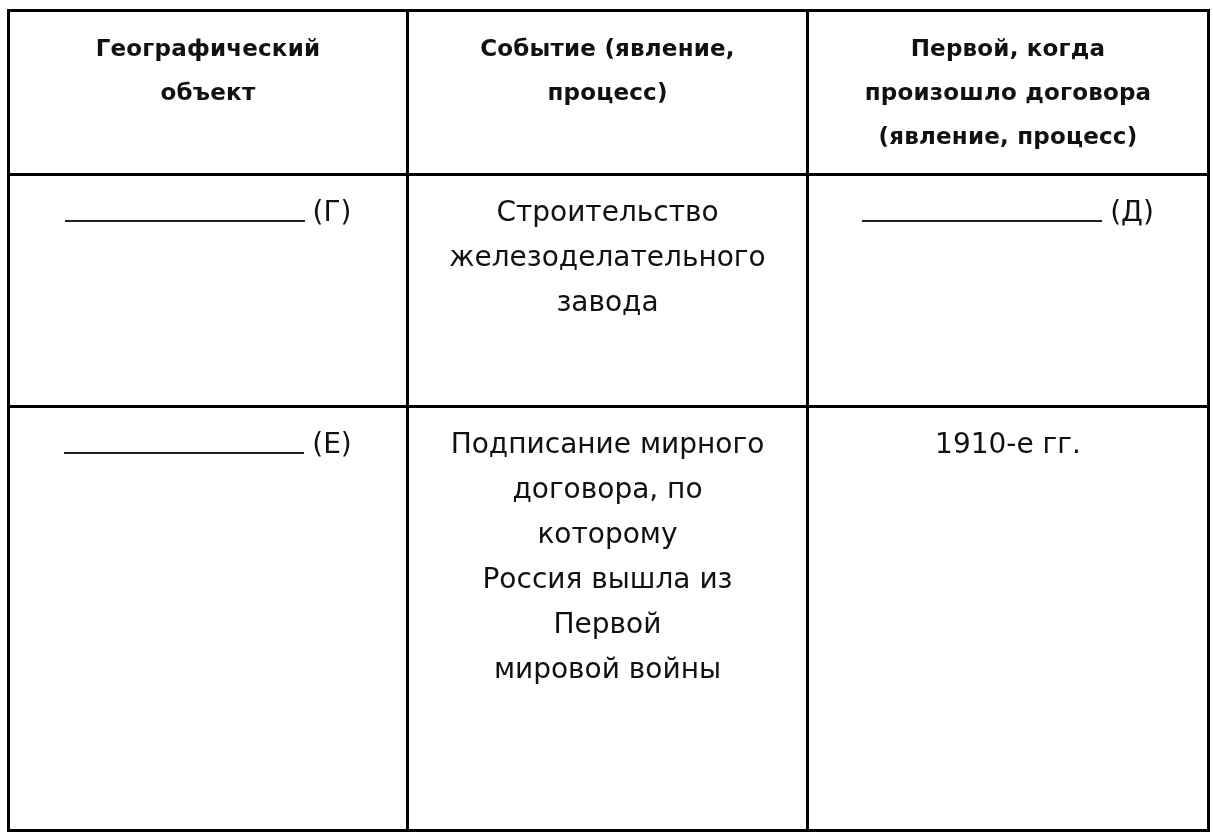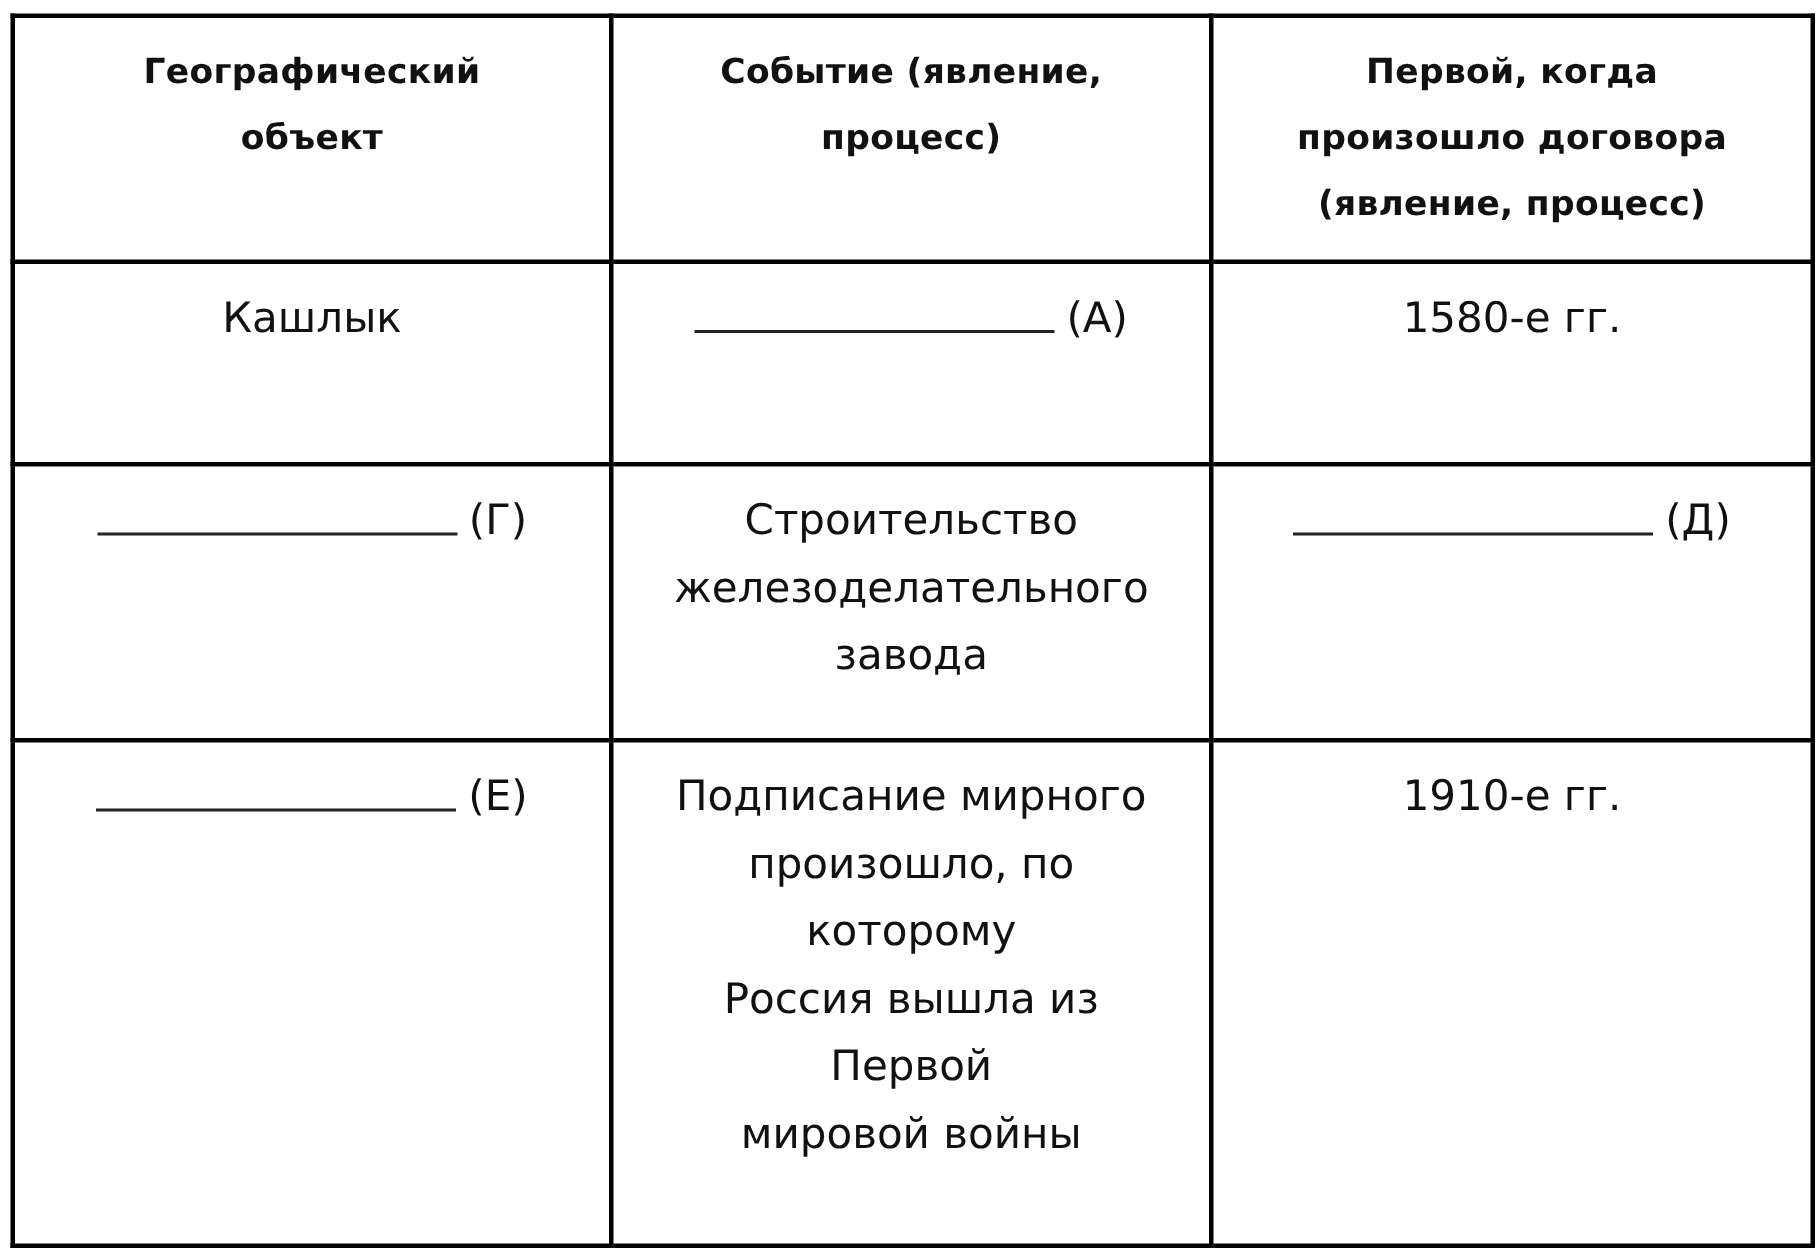--- a/index.html
+++ b/index.html
@@ -91,31 +91,20 @@
       </th>
       <th class="multiline">
         <span class="line">Первой, когда</span>
         <span class="line">произошло договора</span>
         <span class="line">(явление, процесс)</span>
       </th>
     </tr>
   </thead>
   <tbody>
 
-    <tr class="r1">
-      <td>
-        <span>Кашлык</span>
-      </td>
-      <td>
-        <span class="blank-line"></span><span class="blank-letter">(А)</span>
-      </td>
-      <td>
-        <span>1580-е гг.</span>
-      </td>
-    </tr>
 
 
     <tr class="r3">
       <td>
         <span class="blank-line"></span><span class="blank-letter">(Г)</span>
       </td>
       <td class="multiline">
         <span class="line">Строительство</span>
         <span class="line">железоделательного</span>
         <span class="line">завода</span>
@@ -124,21 +113,21 @@
         <span class="blank-line"></span><span class="blank-letter">(Д)</span>
       </td>
     </tr>
 
     <tr class="r4">
       <td>
         <span class="blank-line"></span><span class="blank-letter">(Е)</span>
       </td>
       <td class="multiline">
         <span class="line">Подписание мирного</span>
-        <span class="line">произошло, по</span>
+        <span class="line">договора, по</span>
         <span class="line">которому</span>
         <span class="line">Россия вышла из</span>
         <span class="line">Первой</span>
         <span class="line">мировой войны</span>
       </td>
       <td>
         <span>1910-е гг.</span>
       </td>
     </tr>
   </tbody>

